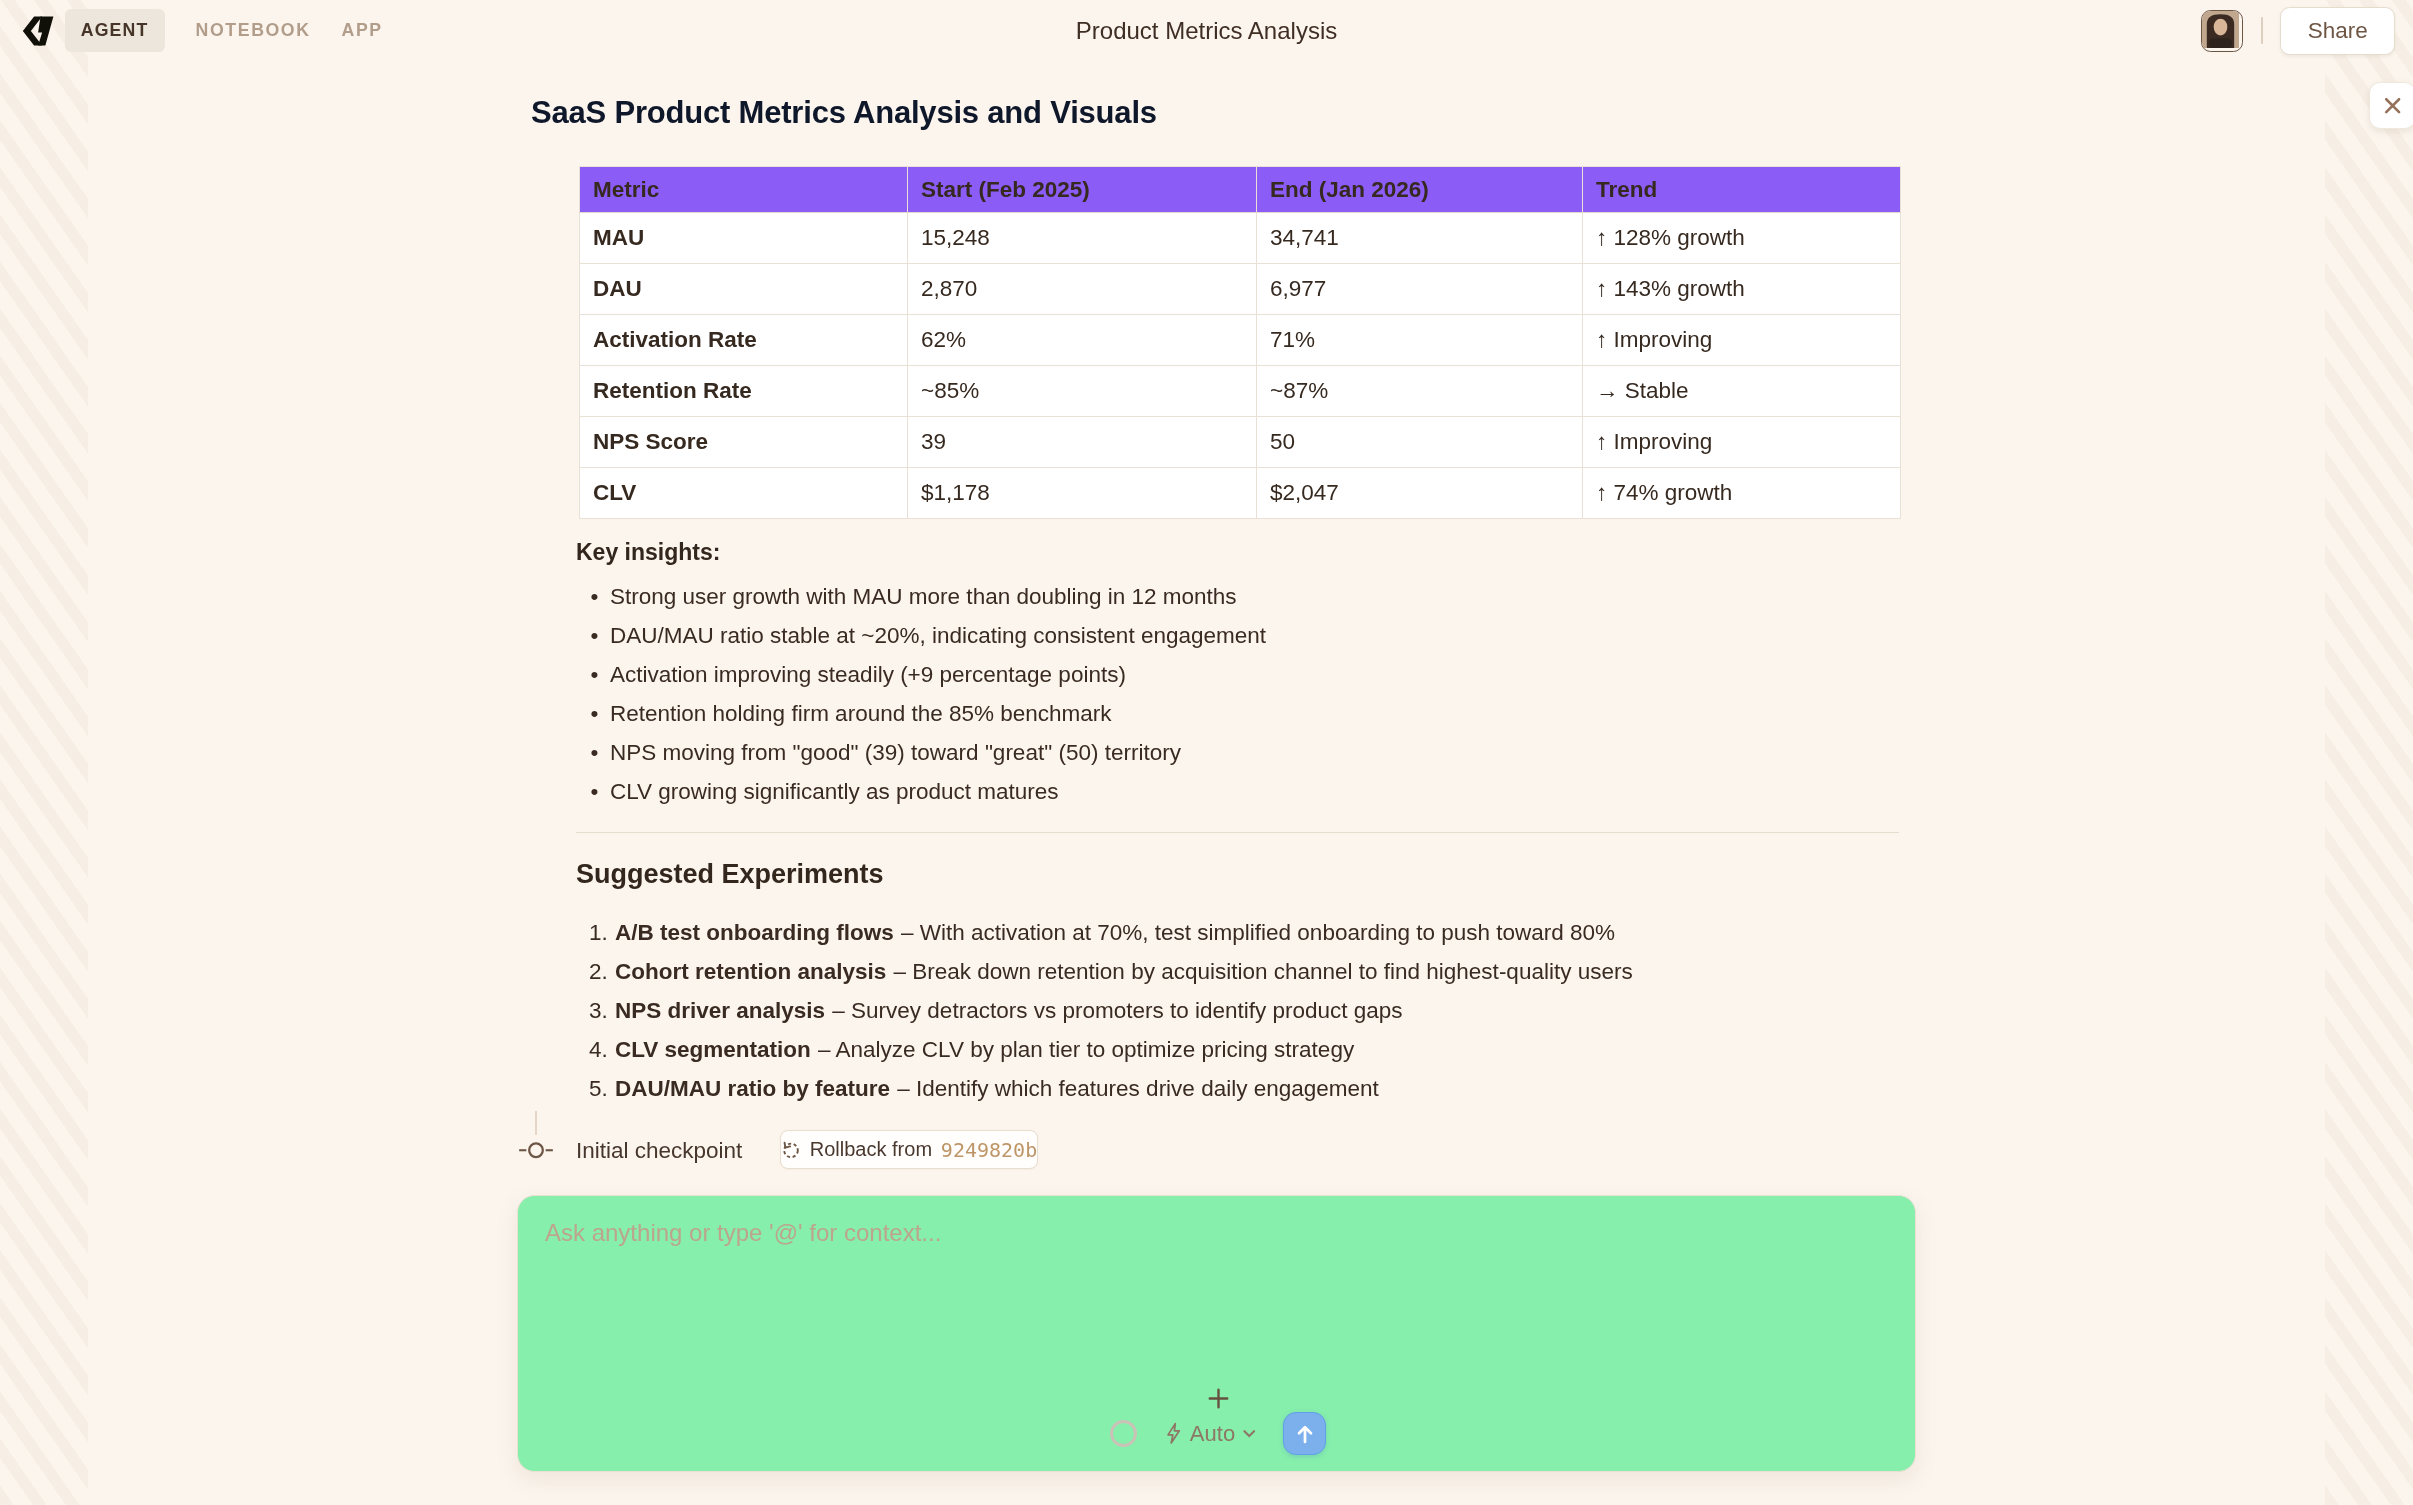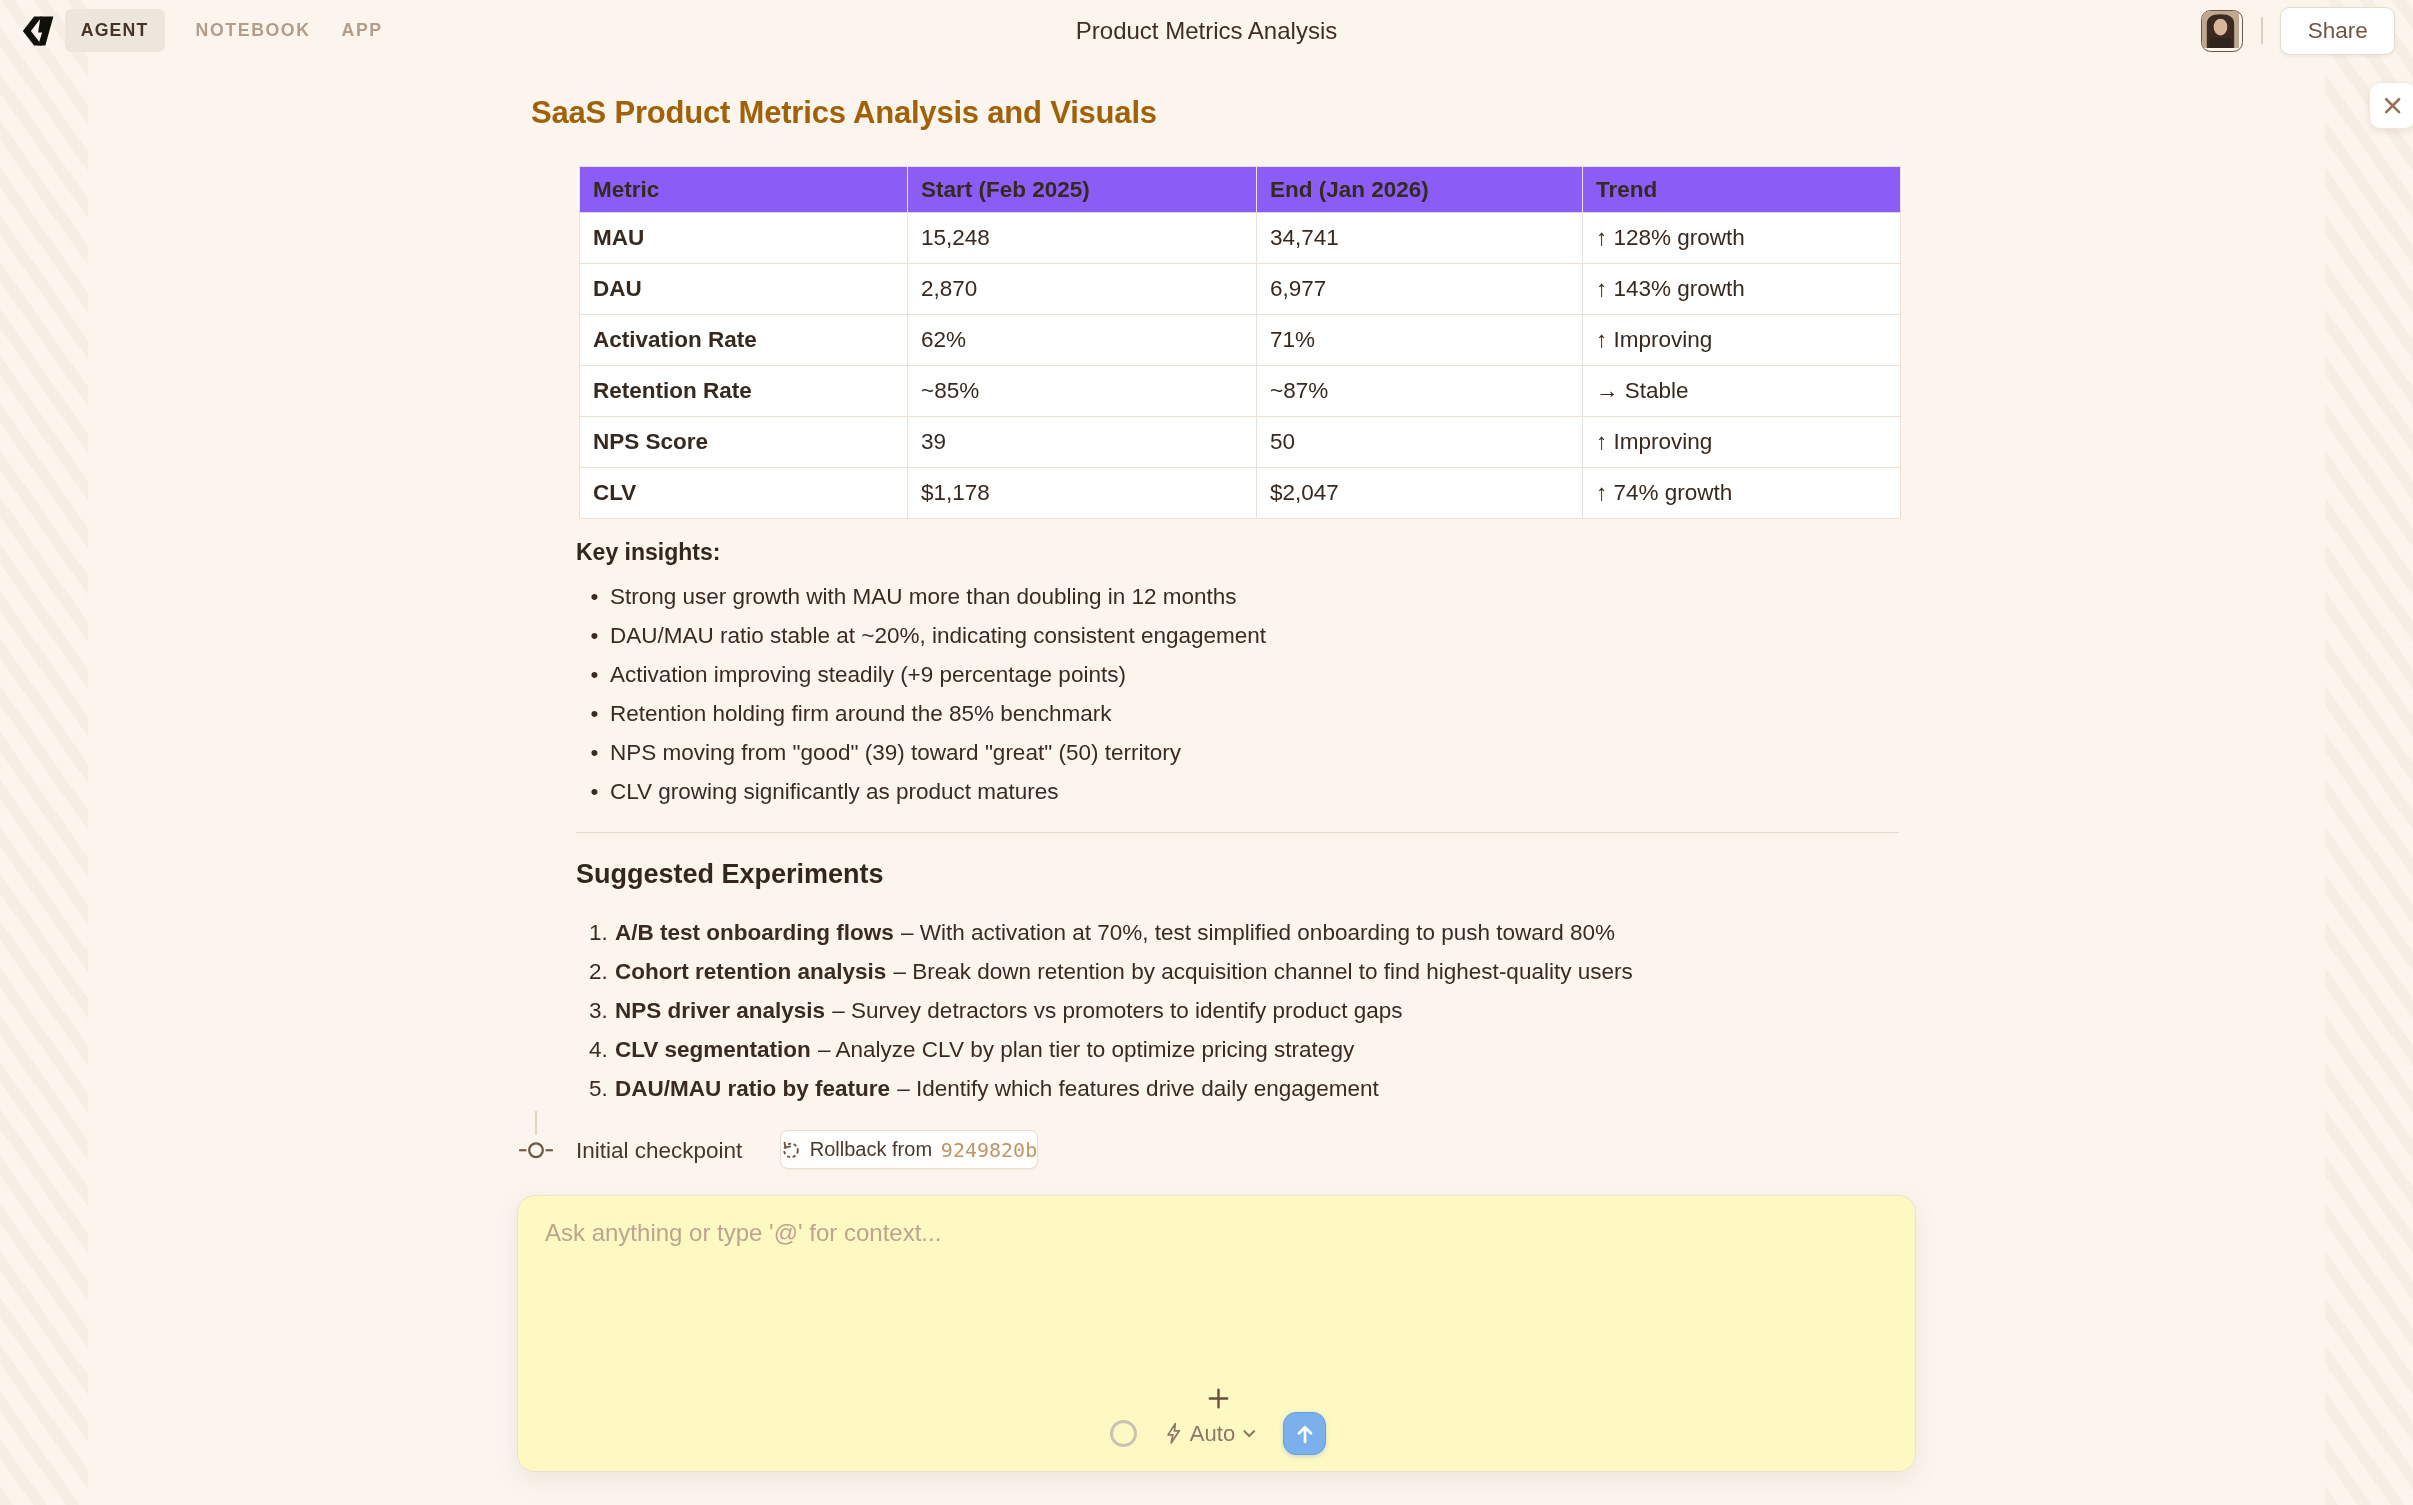--- a/index.html
+++ b/index.html
@@ -19,21 +19,21 @@
   .win-title{position:absolute;left:50%;top:50%;transform:translate(-50%,-50%);
     font-size:24px;font-weight:500;color:#3F2E24;white-space:nowrap;}
   .hdr-right{margin-left:auto;display:flex;align-items:center;gap:17.7px;}
   .avatar{width:40px;height:40px;border-radius:9.6px;border:1.6px solid #6E5645;overflow:hidden;cursor:pointer;}
   .vdiv{width:1.6px;height:27px;background:#DCCFC0;border-radius:0.8px;}
   .share{height:48px;padding:0 26.5px;background:#FFFFFF;border:0.8px solid #E6DCCD;border-radius:9.6px;
     font-size:22.5px;color:#6E5645;font-family:inherit;cursor:pointer;box-shadow:0 1.6px 3.2px rgba(120,90,60,.08);}
 
   
   .page-title{position:absolute;left:531px;top:95px;font-size:31px;font-weight:600;
-    letter-spacing:-0.2px;color:#a16207;text-align:right;}
+    letter-spacing:-0.2px;color:#0f172a;text-align:right;}
   .close-btn{position:absolute;left:2369px;top:82px;width:45px;height:45px;background:#FFFFFF;
     border:0.8px solid #F0E8DC;border-radius:11.3px;box-shadow:0 2.4px 6.4px rgba(120,90,60,.10);
     display:flex;align-items:center;justify-content:center;cursor:pointer;}
   .clipped{position:absolute;left:576px;top:126px;width:1142px;height:13.7px;overflow:hidden;}
   .clipped span{display:block;line-height:27px;font-size:22px;color:#7A5E4D;opacity:.34;
     transform:translateY(-13px);white-space:nowrap;}
 
   
   table.metrics{position:absolute;left:579px;top:166px;width:1320px;border-collapse:collapse;
     table-layout:fixed;background:#FFFFFF;font-size:22.5px;}
@@ -67,21 +67,21 @@
   .chk-vline{position:absolute;left:535px;top:1111px;width:1.6px;height:24px;background:#E3D6C6;}
   .chk-icon{position:absolute;left:519px;top:1139px;}
   .chk-label{position:absolute;left:576px;top:1138px;font-size:22.5px;font-weight:500;color:#46362B;line-height:26px;}
   .rollback-chip{position:absolute;left:780px;top:1130px;height:39px;display:flex;align-items:center;gap:8.8px;
     padding:0 0;background:#FFFEFC;border:1.2px solid #E9DECD;border-radius:8px;cursor:pointer;
     font-family:inherit;box-shadow:0 0.8px 1.6px rgba(120,90,60,.05);}
   .rollback-chip .lbl{font-size:20px;color:#4A382E;}
   .rollback-chip .hash{font-size:20px;color:#BE9566;font-family:"DejaVu Sans Mono","Liberation Mono",monospace;}
 
   
-  .composer{position:absolute;left:517px;top:1195px;width:1399px;height:277px;background:#fef9c3;
+  .composer{position:absolute;left:517px;top:1195px;width:1399px;height:277px;background:#86efac;
     border:1.2px solid #EBE0D2;border-radius:17.7px;box-sizing:border-box;
     box-shadow:0 8px 21px rgba(170,135,100,.13);text-decoration:underline;}
   .composer textarea{position:absolute;left:0;top:0;width:100%;height:185px;border:none;outline:none;
     resize:none;background:transparent;box-sizing:border-box;padding:22.5px 27px;
     font-family:inherit;font-size:24px;color:#3A2B22;}
   .composer textarea::placeholder{color:#BCA48E;opacity:1;}
   .composer .toolbar{position:absolute;left:22.5px;right:19.3px;bottom:16px;display:flex;
     align-items:center;justify-content:space-between;flex-direction:column;}
   .icon-btn{background:none;border:none;padding:0;cursor:pointer;display:flex;align-items:center;}
   .tb-right{display:flex;align-items:center;gap:21px;}

